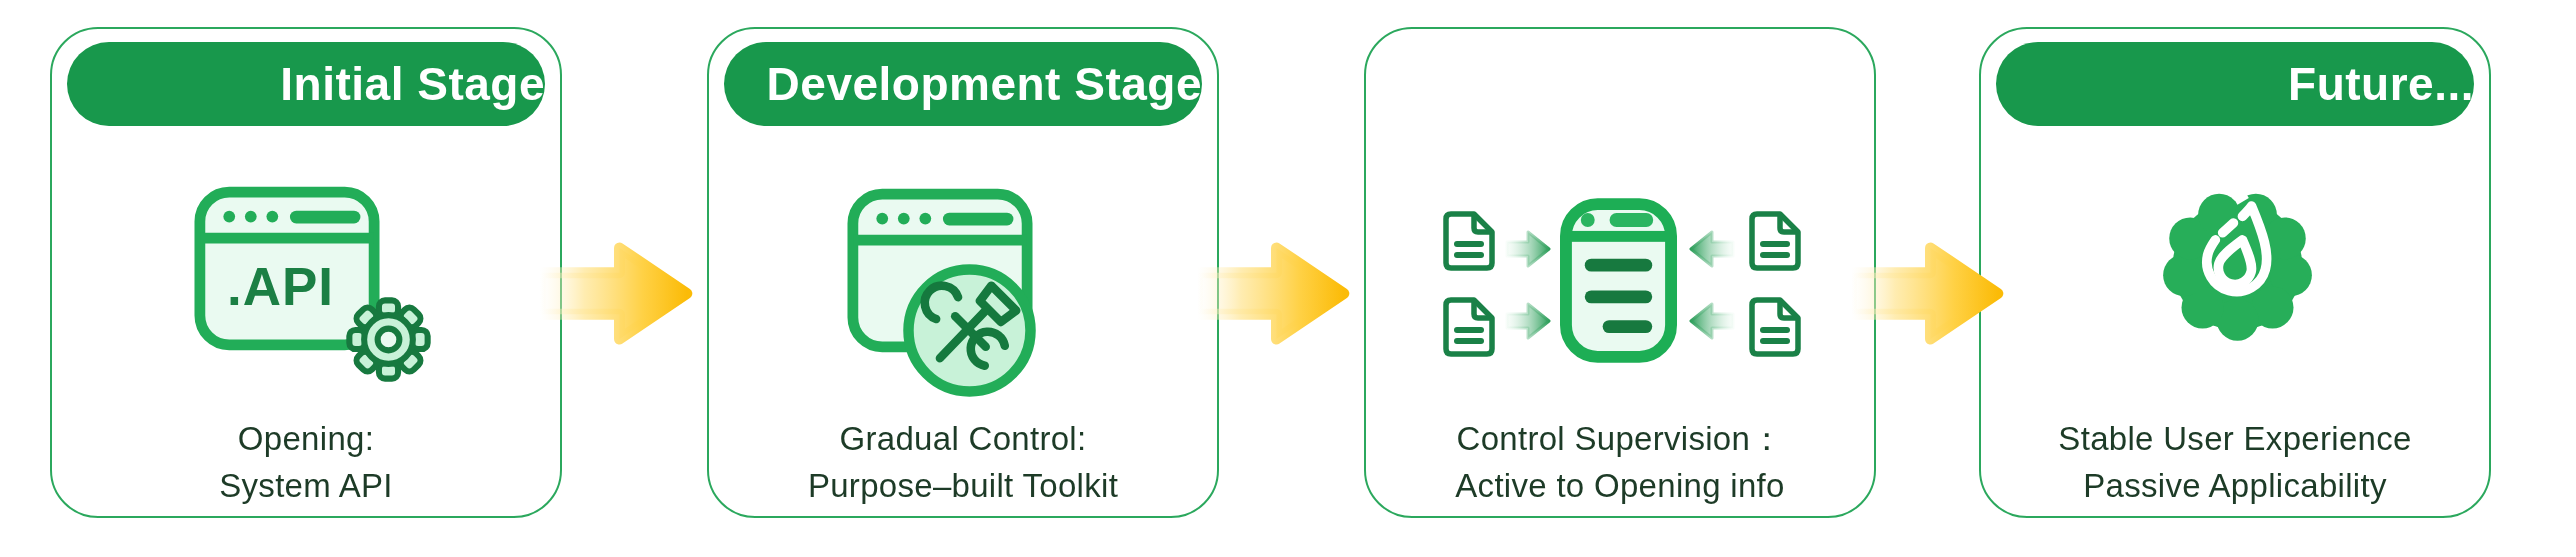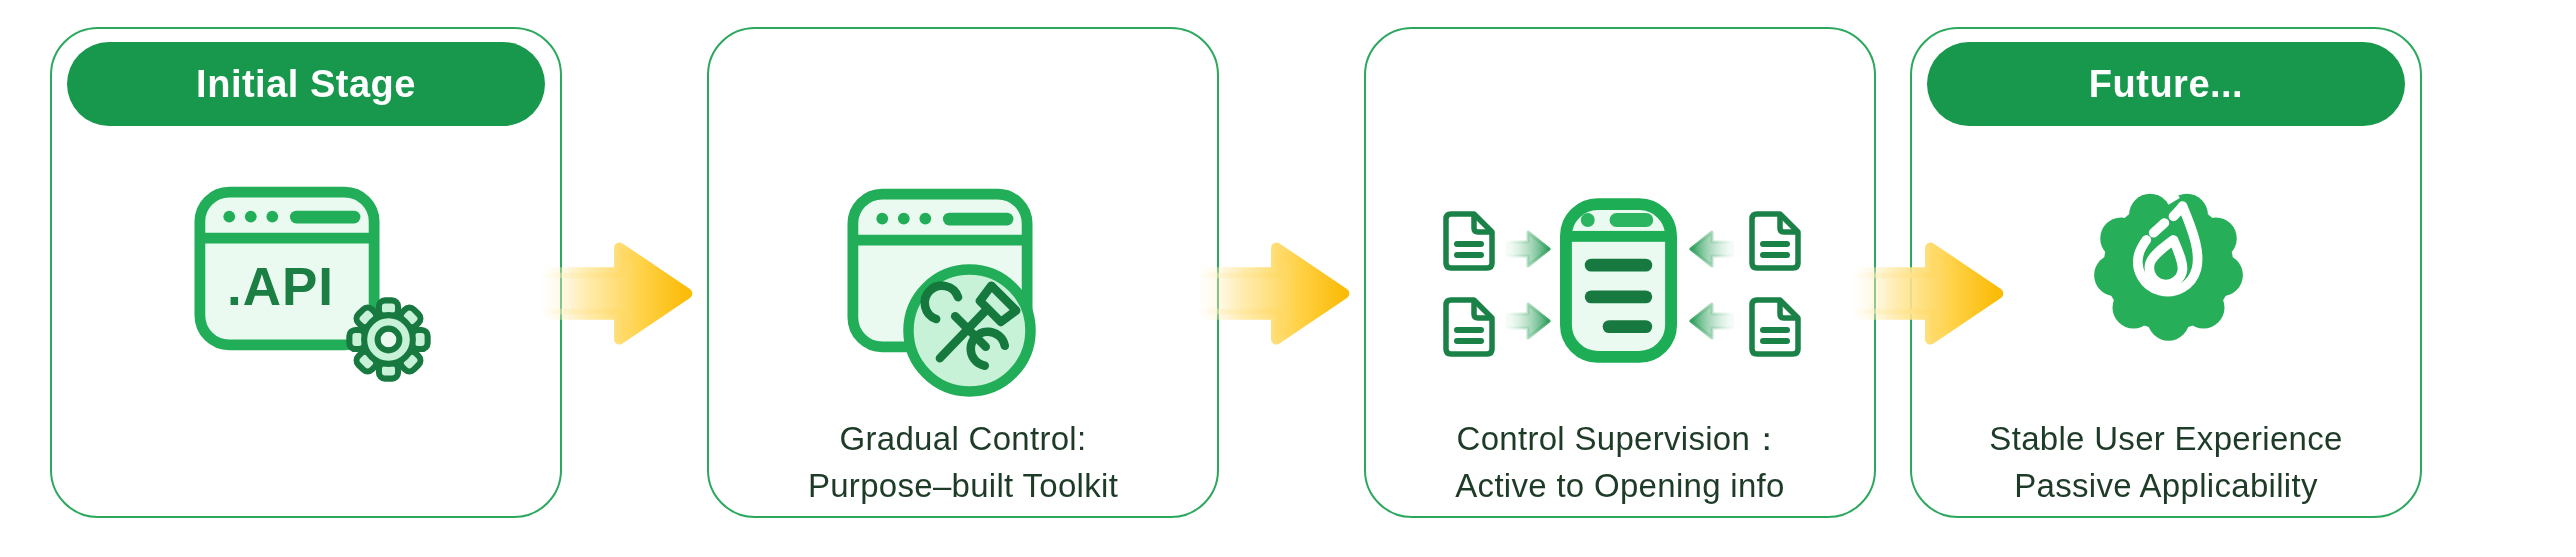--- a/index.html
+++ b/index.html
@@ -4,25 +4,25 @@
 <style>
   html,body{margin:0;padding:0;background:#ffffff;}
   .canvas{
     position:relative;width:2576px;height:558px;background:#ffffff;overflow:hidden;
     font-family:"Liberation Sans", sans-serif;
   }
   .card{
     position:absolute;top:27px;width:512px;height:491px;background:#ffffff;
     border:2.5px solid #2BA85D;border-radius:48px;box-sizing:border-box;
   }
-  .card-1{left:50px;} .card-2{left:707px;} .card-3{left:1364px;} .card-4{left:1910px;text-decoration:underline;}
+  .card-1{left:50px;} .card-2{left:707px;} .card-3{left:1364px;} .card-4{left:1979px;text-decoration:underline;}
   .pill{
     position:absolute;left:15px;top:13px;width:478px;height:84px;background:#18984C;
-    border-radius:42px;color:#ffffff;font-size:38px;font-weight:600;letter-spacing:0.5px;
-    text-align:center;line-height:84px;
+    border-radius:42px;color:#ffffff;font-size:46px;font-weight:600;letter-spacing:0.5px;
+    text-align:right;line-height:84px;
   }
   .caption{
     position:absolute;left:0;right:0;top:386px;text-align:center;
     color:#1D3B27;font-size:33px;line-height:47px;font-weight:500;letter-spacing:0.3px;
   }
   .abs{position:absolute;}
   .api-label{
     position:absolute;left:149px;top:227px;width:159px;text-align:center;
     color:#1B7F44;font-size:53px;font-weight:700;letter-spacing:1px;
   }
@@ -86,23 +86,30 @@
         <g transform="rotate(270 50 50)">
             <rect x="39" y="5" width="22" height="18" rx="7"></rect>
           </g>
         <g transform="rotate(315 50 50)">
             <rect x="39" y="5" width="22" height="18" rx="7"></rect>
           </g>
         <circle cx="50" cy="50" r="28"></circle>
         <circle cx="50" cy="50" r="12.5" fill="#EAFAF1"></circle>
       </g>
     </svg>
+    <div class="caption">
+      <div>Opening:</div>
+      <div>System API</div>
+    </div>
   </section>
 
   <section class="card card-2">
+    <div class="pill">
+      <span>Development Stage</span>
+    </div>
     <svg class="abs" style="left:138px;top:159px" width="186" height="165" viewBox="0 0 190 168">
       <rect x="6" y="6" width="178" height="156" rx="30" fill="#EAFAF1" stroke="#22AD58" stroke-width="11"></rect>
       <circle cx="36" cy="31" r="6" fill="#22AD58"></circle>
       <circle cx="58" cy="31" r="6" fill="#22AD58"></circle>
       <circle cx="80" cy="31" r="6" fill="#22AD58"></circle>
       <rect x="98" y="25" width="72" height="13" rx="6.5" fill="#22AD58"></rect>
       <line x1="7" y1="53" x2="183" y2="53" stroke="#22AD58" stroke-width="11"></line>
     </svg>
     <svg class="abs" style="left:189px;top:230px" width="143" height="143" viewBox="0 0 150 150">
       <circle cx="75" cy="75" r="64" fill="#C8F2D8" stroke="#22AD58" stroke-width="11"></circle>

